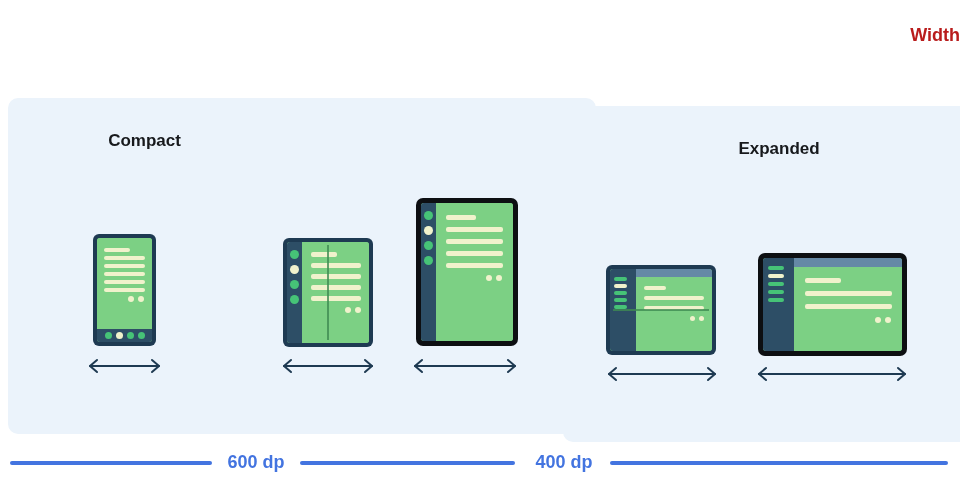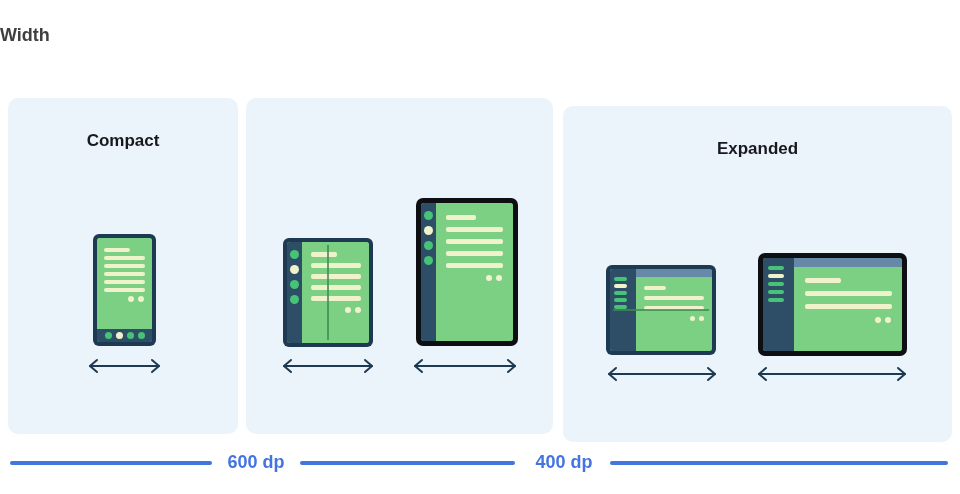--- a/index.html
+++ b/index.html
@@ -1,26 +1,26 @@
 <!DOCTYPE html>
 <html><head>
 <meta charset="utf-8">
 <style>
   html,body{margin:0;padding:0;background:#fff;}
   .canvas{position:relative;width:960px;height:494px;background:#ffffff;
           font-family:"Liberation Sans",sans-serif;overflow:hidden;}
 
   
-  .title{position:absolute;top:25px;left:0;width:100%;text-align:left;
-         font-size:18px;font-weight:700;color:#404040;}
+  .title{position:absolute;top:25px;left:0;width:100%;text-align:right;
+         font-size:18px;font-weight:700;color:#b91c1c;}
   .subtitle{position:absolute;top:53px;left:0;width:100%;text-align:center;
             font-size:18px;font-weight:700;color:#8b9199;}
 
   
-  .panel{position:absolute;top:98px;height:336px;background:#ebf3fb;border-radius:10px;}
+  .panel{position:absolute;top:98px;height:336px;background:#ebf3fb;border-radius:10px;padding-left:43px;}
   #panel-compact{left:8px;width:230px;}
   #panel-medium{left:246px;width:307px;}
   #panel-expanded{left:563px;width:389px;margin-top:8px;}
   .panel-label{position:absolute;top:33px;left:0;width:100%;text-align:center;
                font-size:17px;font-weight:700;color:#17191c;}
 
   
   .device{position:absolute;box-sizing:border-box;}
   .frame-navy{background:#1e3a52;border-radius:6px;padding:4px;}
   .frame-black{background:#0d0f12;border-radius:7px;padding:5px;}

